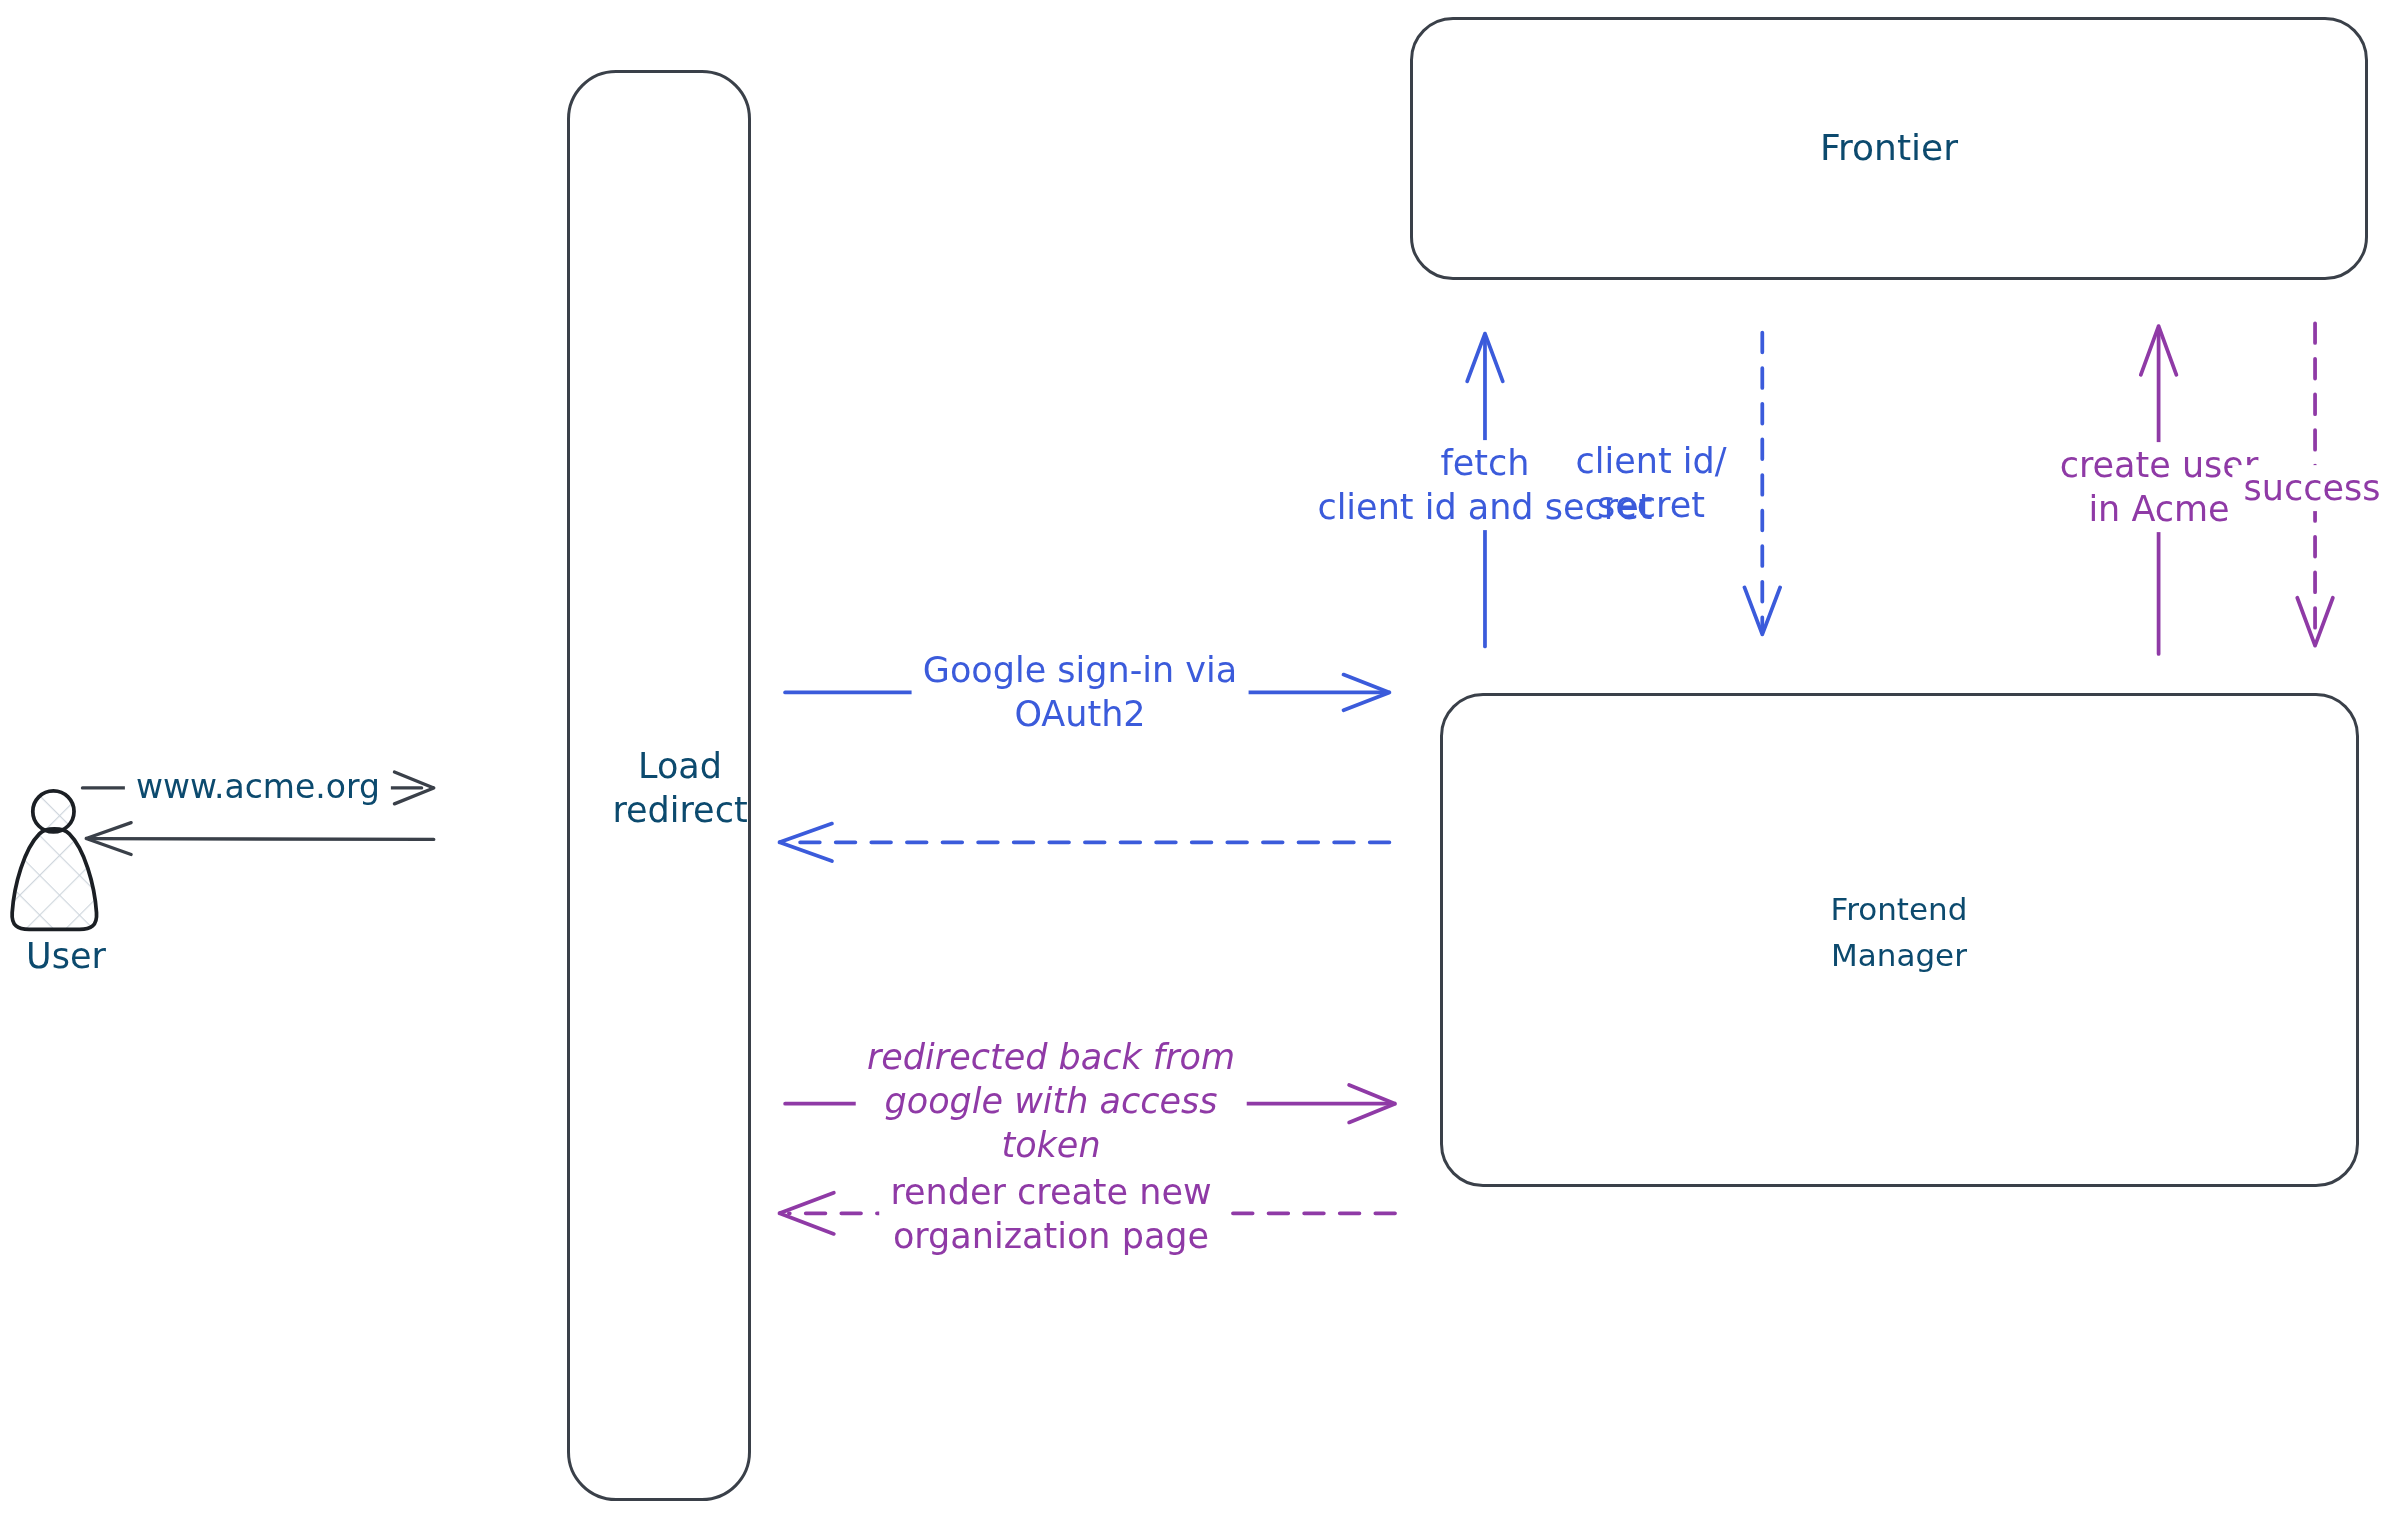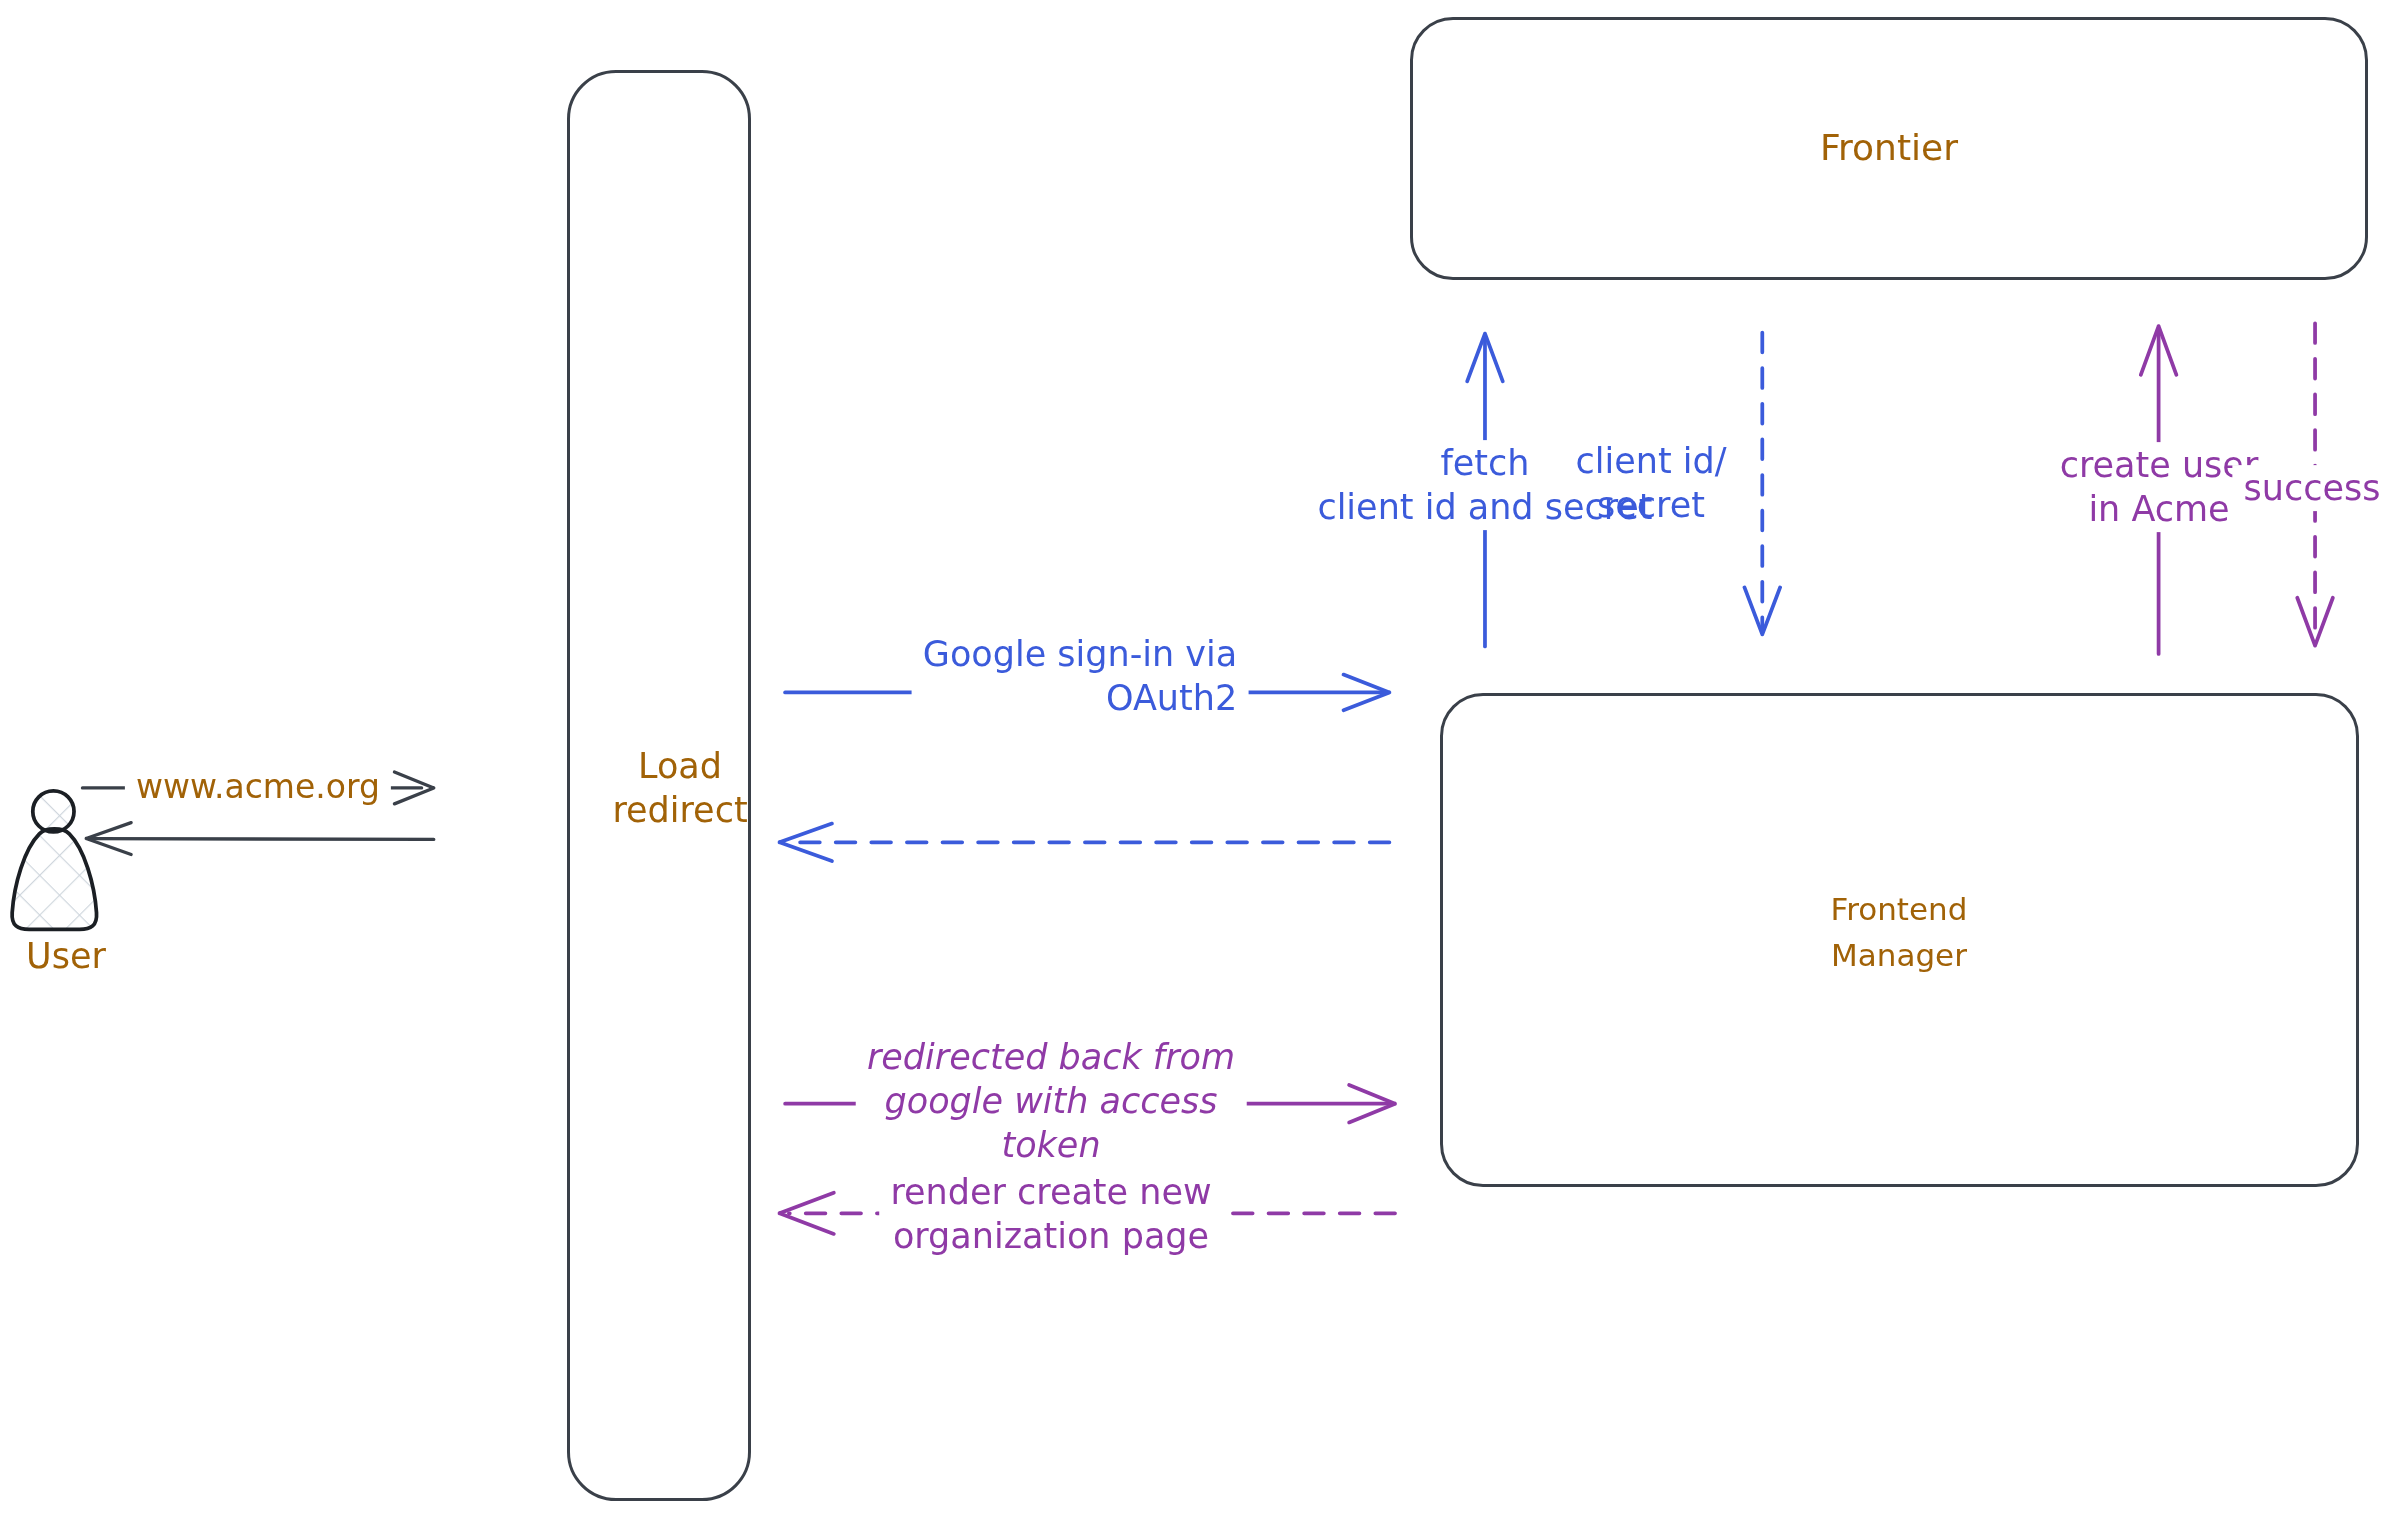--- a/index.html
+++ b/index.html
@@ -24,21 +24,21 @@
     text-align:center;
     font-size:35px;
     line-height:44px;
     white-space:nowrap;
     color:#343a40;
   }
   .ln{display:block;}
   .mask{background:#ffffff;padding:0.9px 11.2px;}
   .blue{color:#3b5bdb;}
   .purple{color:#8f3aa6;}
-  .dark{color:#a16207;text-align:center;}
+  .dark{color:#0c4a6e;text-align:center;}
   svg .dkline{stroke:#3a4049;stroke-width:3.5;fill:none;stroke-linecap:round;stroke-linejoin:round;}
   svg .bline{stroke:#3b5bdb;stroke-width:4;fill:none;stroke-linecap:round;stroke-linejoin:round;}
   svg .pline{stroke:#8f3aa6;stroke-width:4;fill:none;stroke-linecap:round;stroke-linejoin:round;}
   svg .dash{stroke-dasharray:21 17;}
 </style>
 </head>
 <body>
 
 <div class="canvas">
 
@@ -117,21 +117,21 @@
   </div>
   <div class="nlabel dark" style="left:1899px;top:932px;font-size:31px;line-height:46px;">
     <span class="ln">Frontend</span>
     <span class="ln">Manager</span>
   </div>
 
   <div class="elabel dark mask" style="left:258px;top:787px;font-size:33px;">
     <span class="ln">www.acme.org</span>
   </div>
 
-  <div class="elabel blue mask" style="left:1080px;top:676px;text-align:right;">
+  <div class="elabel blue mask" style="left:1080px;top:692px;">
     <span class="ln">Google sign-in via</span>
     <span class="ln">OAuth2</span>
   </div>
 
 
   <div class="elabel blue mask" style="left:1485px;top:485px;">
     <span class="ln">fetch</span>
     <span class="ln">client id and secret</span>
   </div>
 

